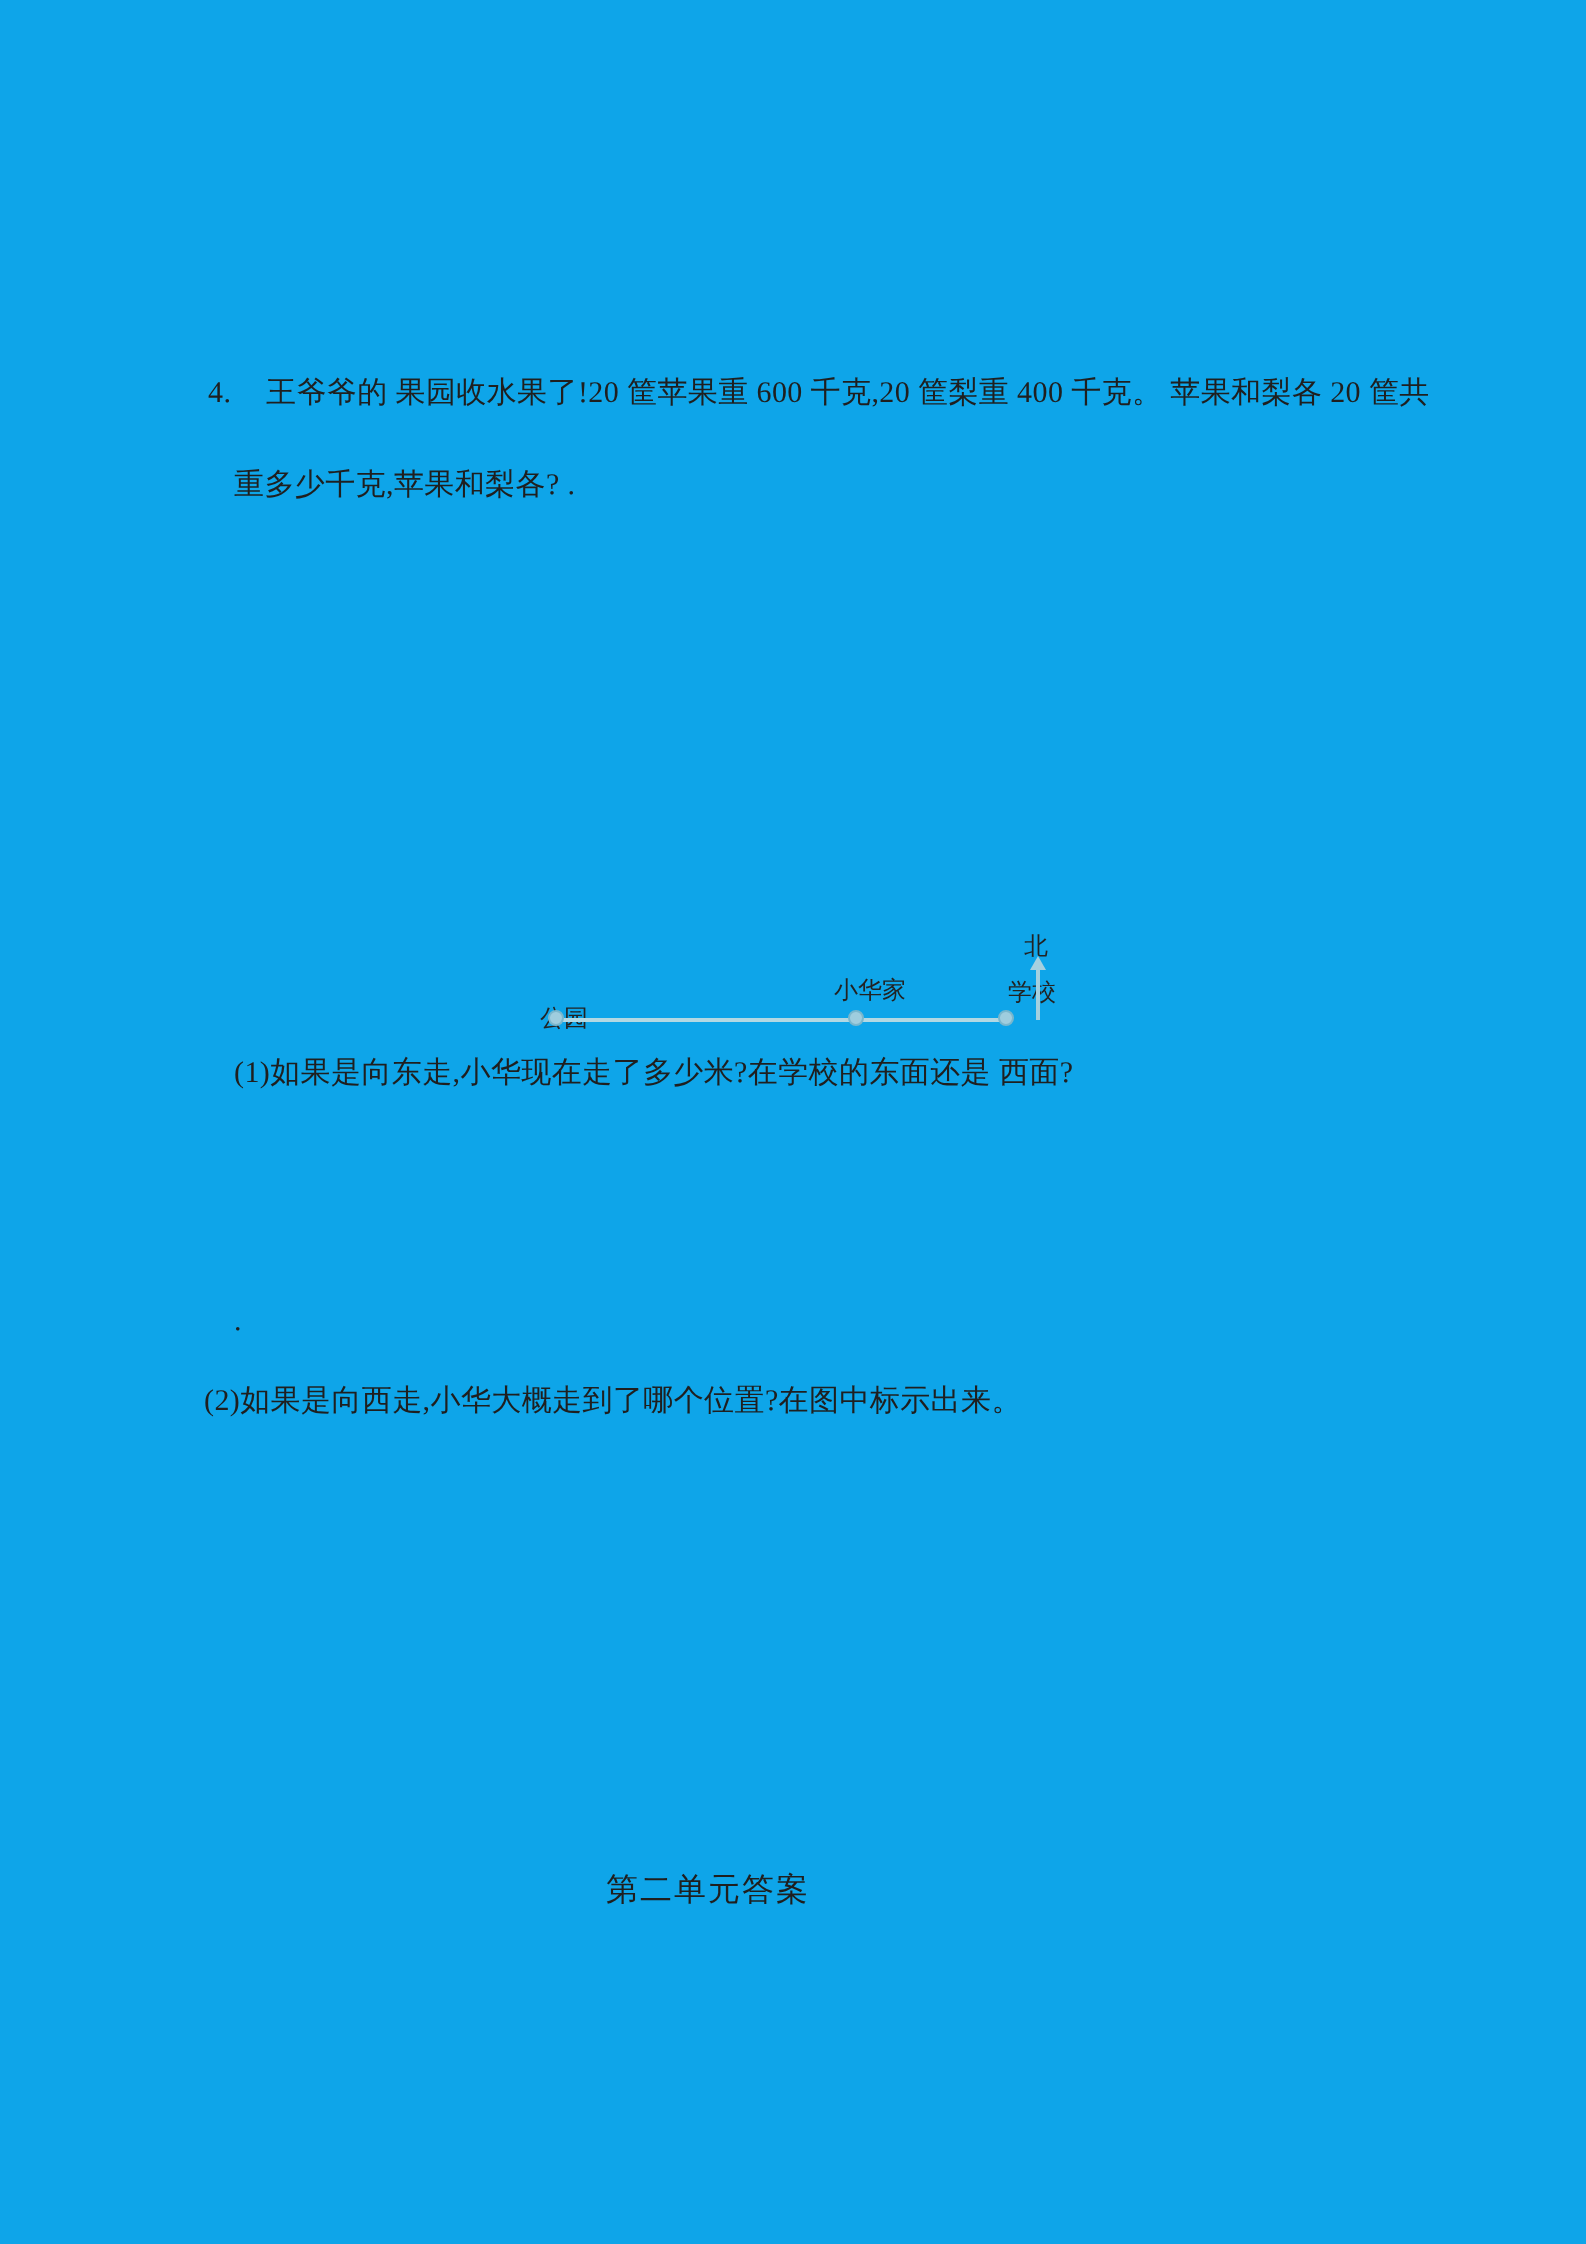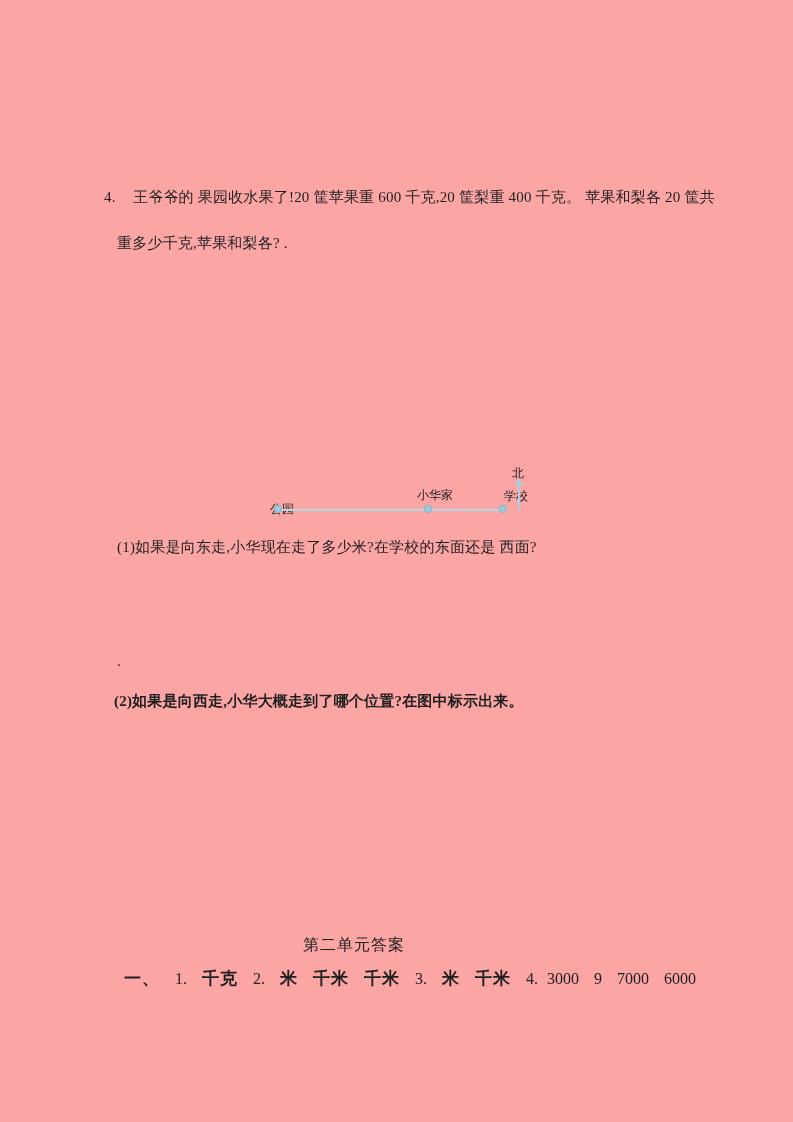--- a/index.html
+++ b/index.html
@@ -1,20 +1,20 @@
 <!DOCTYPE html>
 <html><head>
 <meta charset="utf-8">
 <style>
   html,body{margin:0;padding:0;background:#ffffff;}
   .page{
     position:relative;
     width:793px;
     height:1122px;
-    background:#fca5a5;
+    background:#0ea5e9;
     font-family:"Liberation Serif", serif;
     color:#1f1f1f;
     overflow:hidden;
   }
   
   .qline{
     position:absolute;
     font-size:15px;
     line-height:19px;
     white-space:nowrap;
@@ -64,37 +64,20 @@
     <span class="diag-label" style="left:244px;top:27px;">学校</span>
     <span class="diag-label" style="left:252px;top:4px;">北</span>
     <div class="hline"></div>
     <div class="dot" style="left:14px;"></div>
     <div class="dot" style="left:164px;"></div>
     <div class="dot" style="left:239px;"></div>
     <div class="arrowhead"></div>
     <div class="vline"></div>
   </div>
 
-  <div class="qline" style="left:117px;top:528px;margin-top:10px;">(1)如果是向东走,小华现在走了多少米?在学校的东面还是 西面?</div>
+  <div class="qline" style="left:117px;top:528px;">(1)如果是向东走,小华现在走了多少米?在学校的东面还是 西面?</div>
   <div class="stray-dot" style="left:117px;top:653px;">.</div>
-  <div class="qline" style="left:114px;top:692px;font-weight:bold;">(2)如果是向西走,小华大概走到了哪个位置?在图中标示出来。</div>
+  <div class="qline" style="left:102px;top:692px;">(2)如果是向西走,小华大概走到了哪个位置?在图中标示出来。</div>
 
   <div class="answers-heading">第二单元答案</div>
 
-  <div class="answer-line">
-    <span class="seg cn">一、</span>
-    <span class="seg num">1.</span>
-    <span class="seg cn">千克</span>
-    <span class="seg num">2.</span>
-    <span class="seg cn">米</span>
-    <span class="seg cn">千米</span>
-    <span class="seg cn">千米</span>
-    <span class="seg num">3.</span>
-    <span class="seg cn">米</span>
-    <span class="seg cn">千米</span>
-    <span class="seg num tight">4.</span>
-    <span class="seg num">3000</span>
-    <span class="seg num">9</span>
-    <span class="seg num">7000</span>
-    <span class="seg num">6000</span>
-  </div>
 
 </div>
 
 </body></html>

